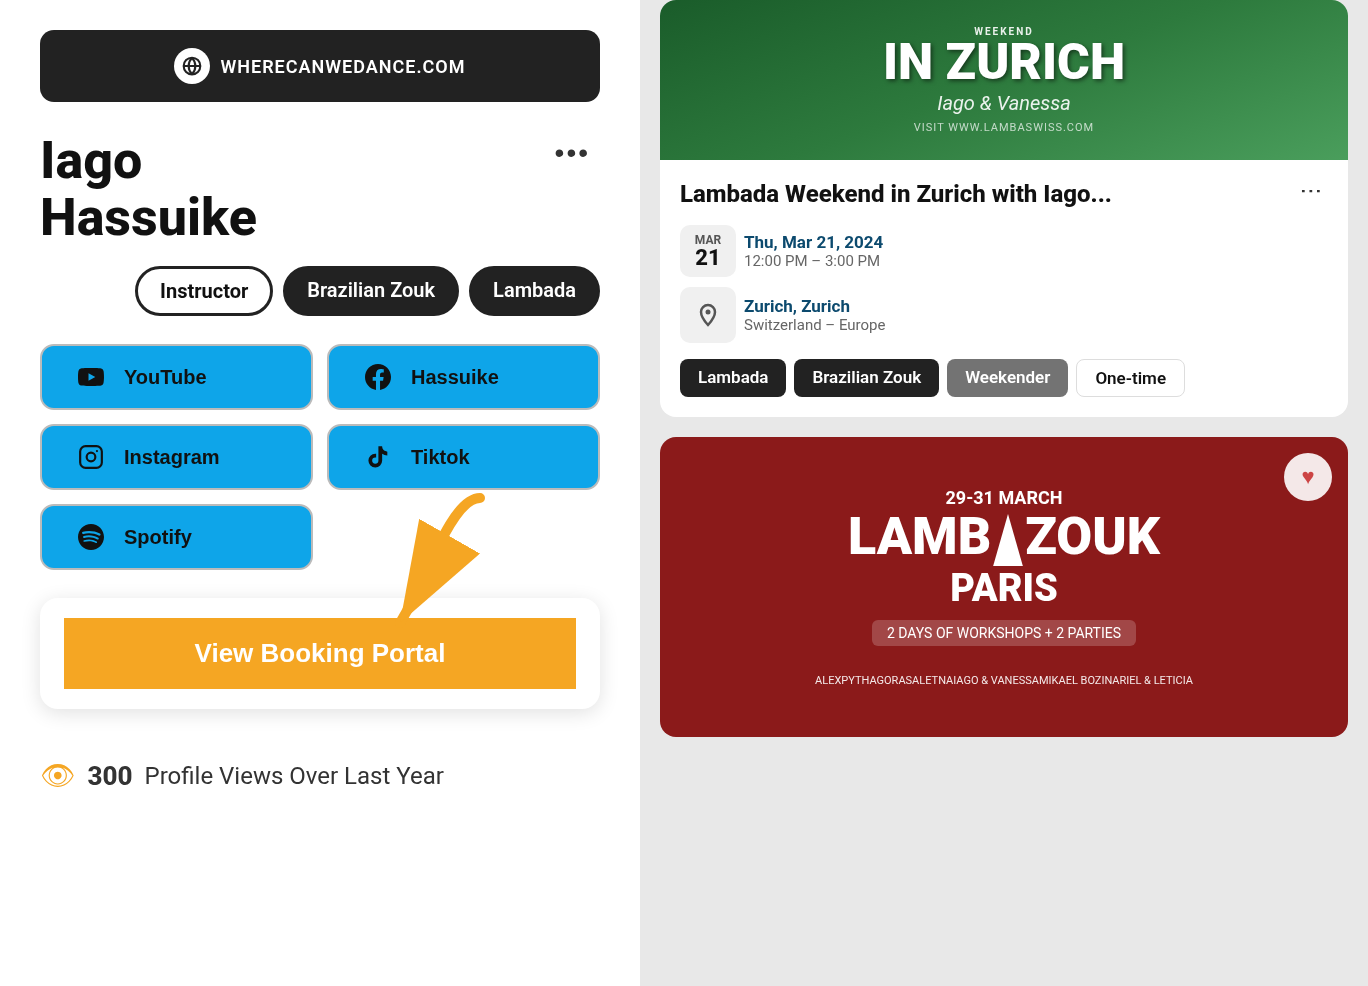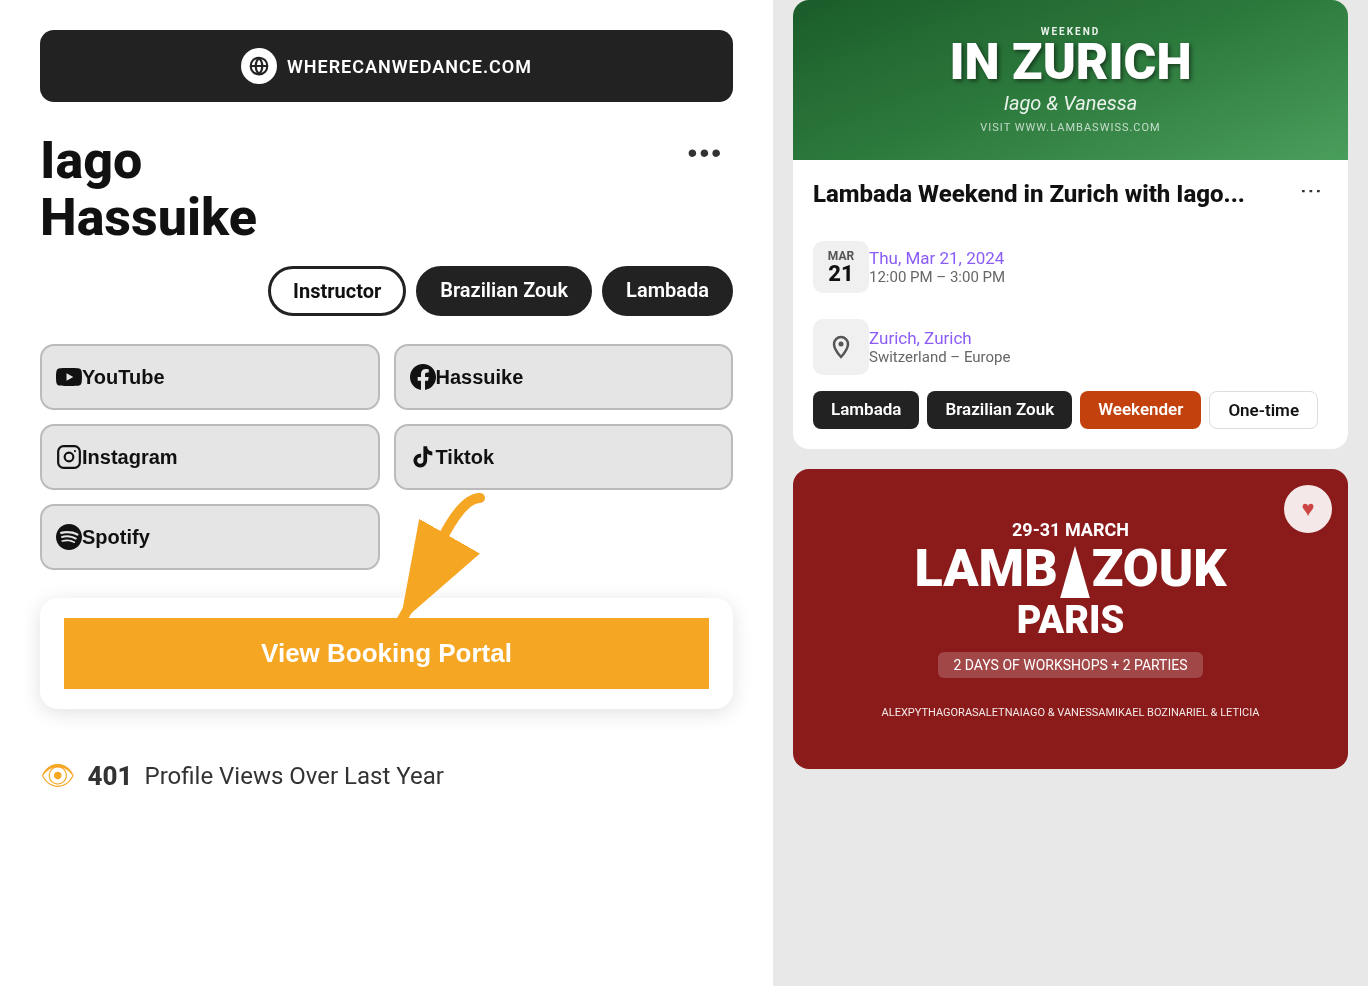--- a/index.html
+++ b/index.html
@@ -6,21 +6,21 @@
     body {
       font-family: -apple-system, BlinkMacSystemFont, 'Segoe UI', Roboto, sans-serif;
       background: #f0f0f0;
       width: 1368px;
       height: 986px;
       overflow: hidden;
       display: flex;
     }
 
     .left-panel {
-      width: 773px;
+      width: 640px;
       background: #fff;
       padding: 30px 40px;
       position: relative;
       overflow: hidden;
     }
 
     .right-panel {
       flex: 1;
       background: #e8e8e8;
       padding: 0 20px 20px 20px;
@@ -110,29 +110,29 @@
     .social-grid {
       display: grid;
       grid-template-columns: 1fr 1fr;
       gap: 14px;
       margin-bottom: 28px;
     }
 
     .social-btn {
       border: 2.5px solid #bbb;
       border-radius: 14px;
-      padding: 18px 14px;
+      padding: 18px 36px;
       font-size: 20px;
       font-weight: 700;
-      background: #e5e5e5;
+      background: #0ea5e9;
       color: #111;
       cursor: pointer;
       display: flex;
       align-items: center;
-      gap: 0;
+      gap: 20px;
     }
 
     .social-icon {
       width: 26px;
       height: 26px;
       display: flex;
       align-items: center;
       justify-content: center;
       flex-shrink: 0;
     }
@@ -256,22 +256,21 @@
     .event-details {
       display: flex;
       flex-direction: column;
       gap: 10px;
       margin-bottom: 16px;
     }
 
     .event-detail-row {
       display: flex;
       align-items: center;
-      gap: 0;
-      margin-top: 16px;
+      gap: 8px;
     }
 
     .date-badge {
       background: #f0f0f0;
       border-radius: 10px;
       padding: 8px 12px;
       text-align: center;
       min-width: 56px;
     }
 
@@ -284,22 +283,22 @@
 
     .date-badge .day {
       font-size: 22px;
       font-weight: 800;
       color: #111;
       line-height: 1;
     }
 
     .detail-info .line1 {
       font-size: 17px;
-      font-weight: 400;
-      color: #8b5cf6;
+      font-weight: 700;
+      color: #0c4a6e;
     }
 
     .detail-info .line2 {
       font-size: 15px;
       color: #666;
     }
 
     .location-icon {
       background: #f0f0f0;
       border-radius: 10px;
@@ -330,21 +329,21 @@
       color: #fff;
     }
 
     .event-tag.light {
       background: #fff;
       color: #111;
       border: 1.5px solid #ddd;
     }
 
     .event-tag.medium {
-      background: #c2410c;
+      background: #737373;
       color: #fff;
     }
 
     
     .event-card-image-only {
       background: #8b1a1a;
       border-radius: 16px;
       overflow: hidden;
       height: 300px;
       position: relative;
@@ -501,21 +500,21 @@
       <path d="M 160 20 C 140 20, 120 60, 100 110 L 80 145" stroke="#f5a623" stroke-width="10" fill="none" marker-end="url(#arrowhead)" stroke-linecap="round"></path>
     </svg>
 
     <div class="booking-popup">
       <button class="booking-portal-btn">View Booking Portal</button>
     </div>
   </div>
 
   <div class="profile-views">
     <span class="eye-icon">👁</span>
-    <span class="count">401</span>
+    <span class="count">300</span>
     <span>Profile Views Over Last Year</span>
   </div>
 
 </div>
 
 <div class="right-panel">
 
   <div class="event-card">
 
     <div class="event-image" style="background: linear-gradient(160deg, #1a5c2a 0%, #2d7a3d 50%, #4a9e5c 100%);">

